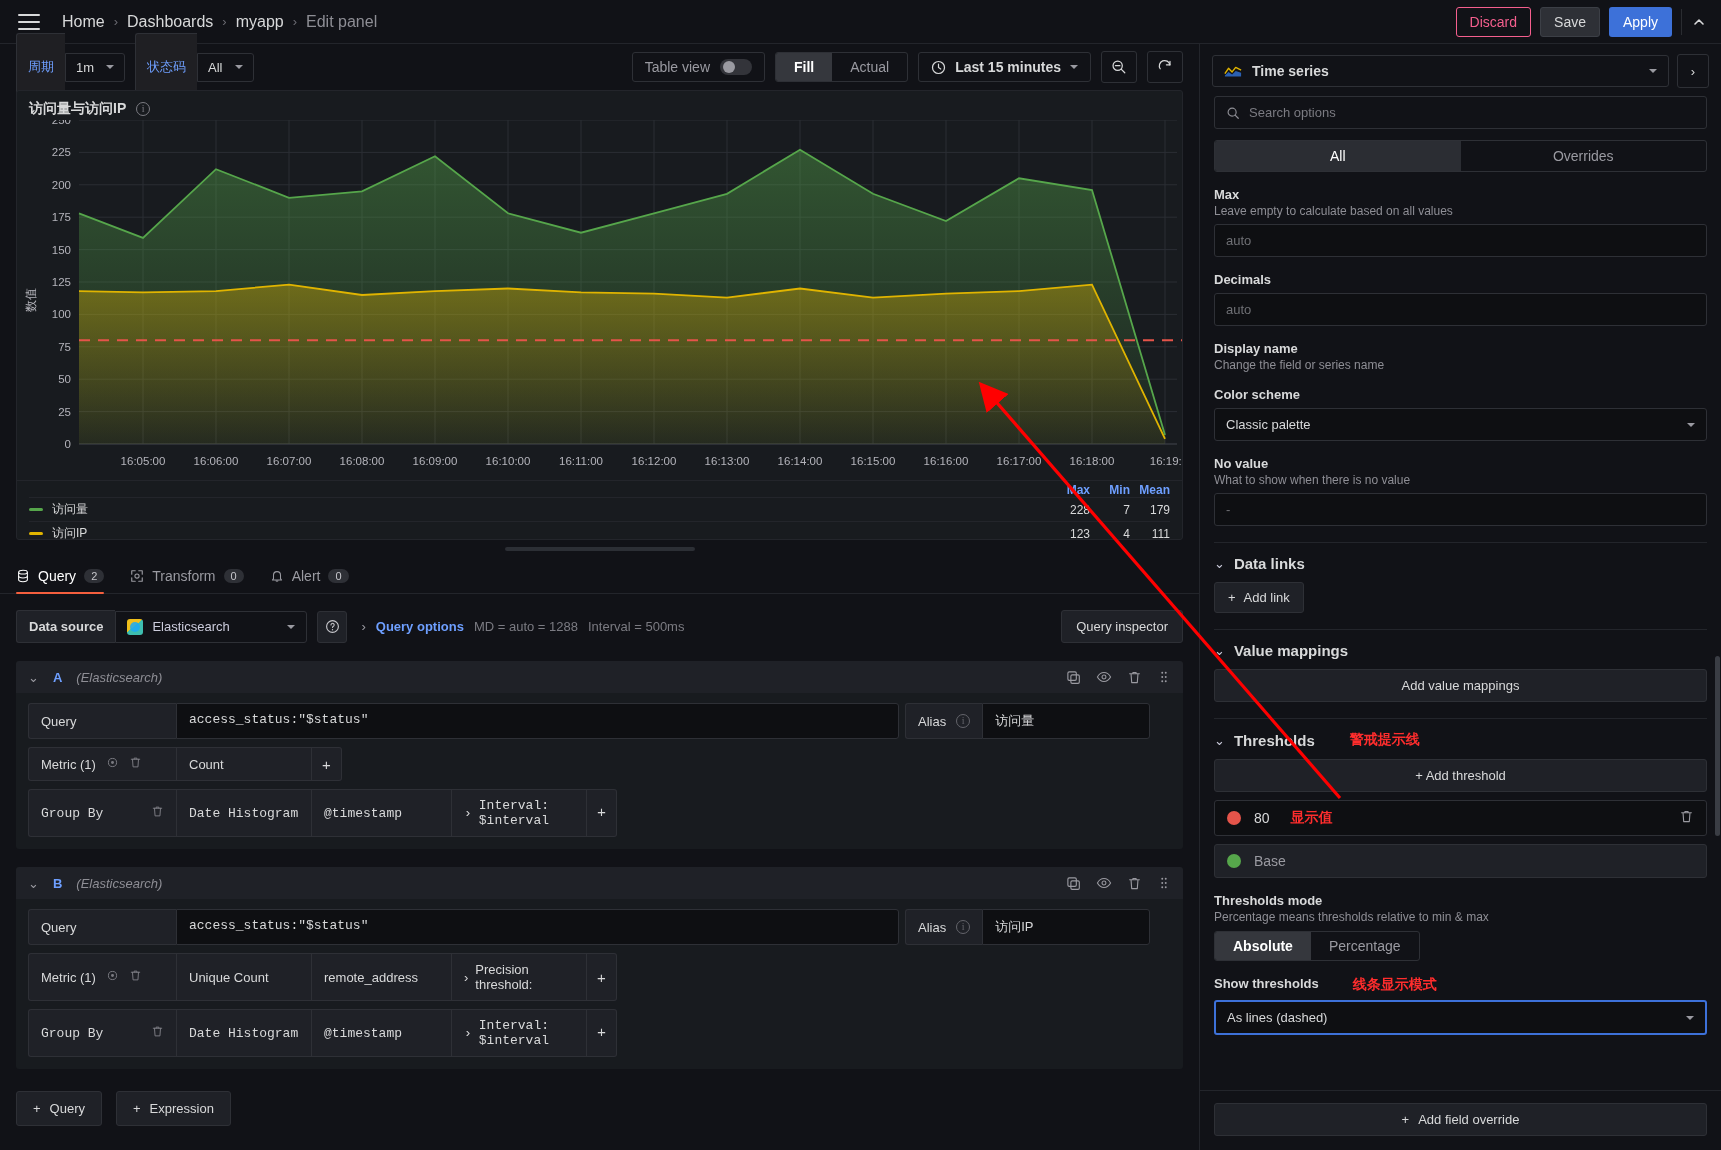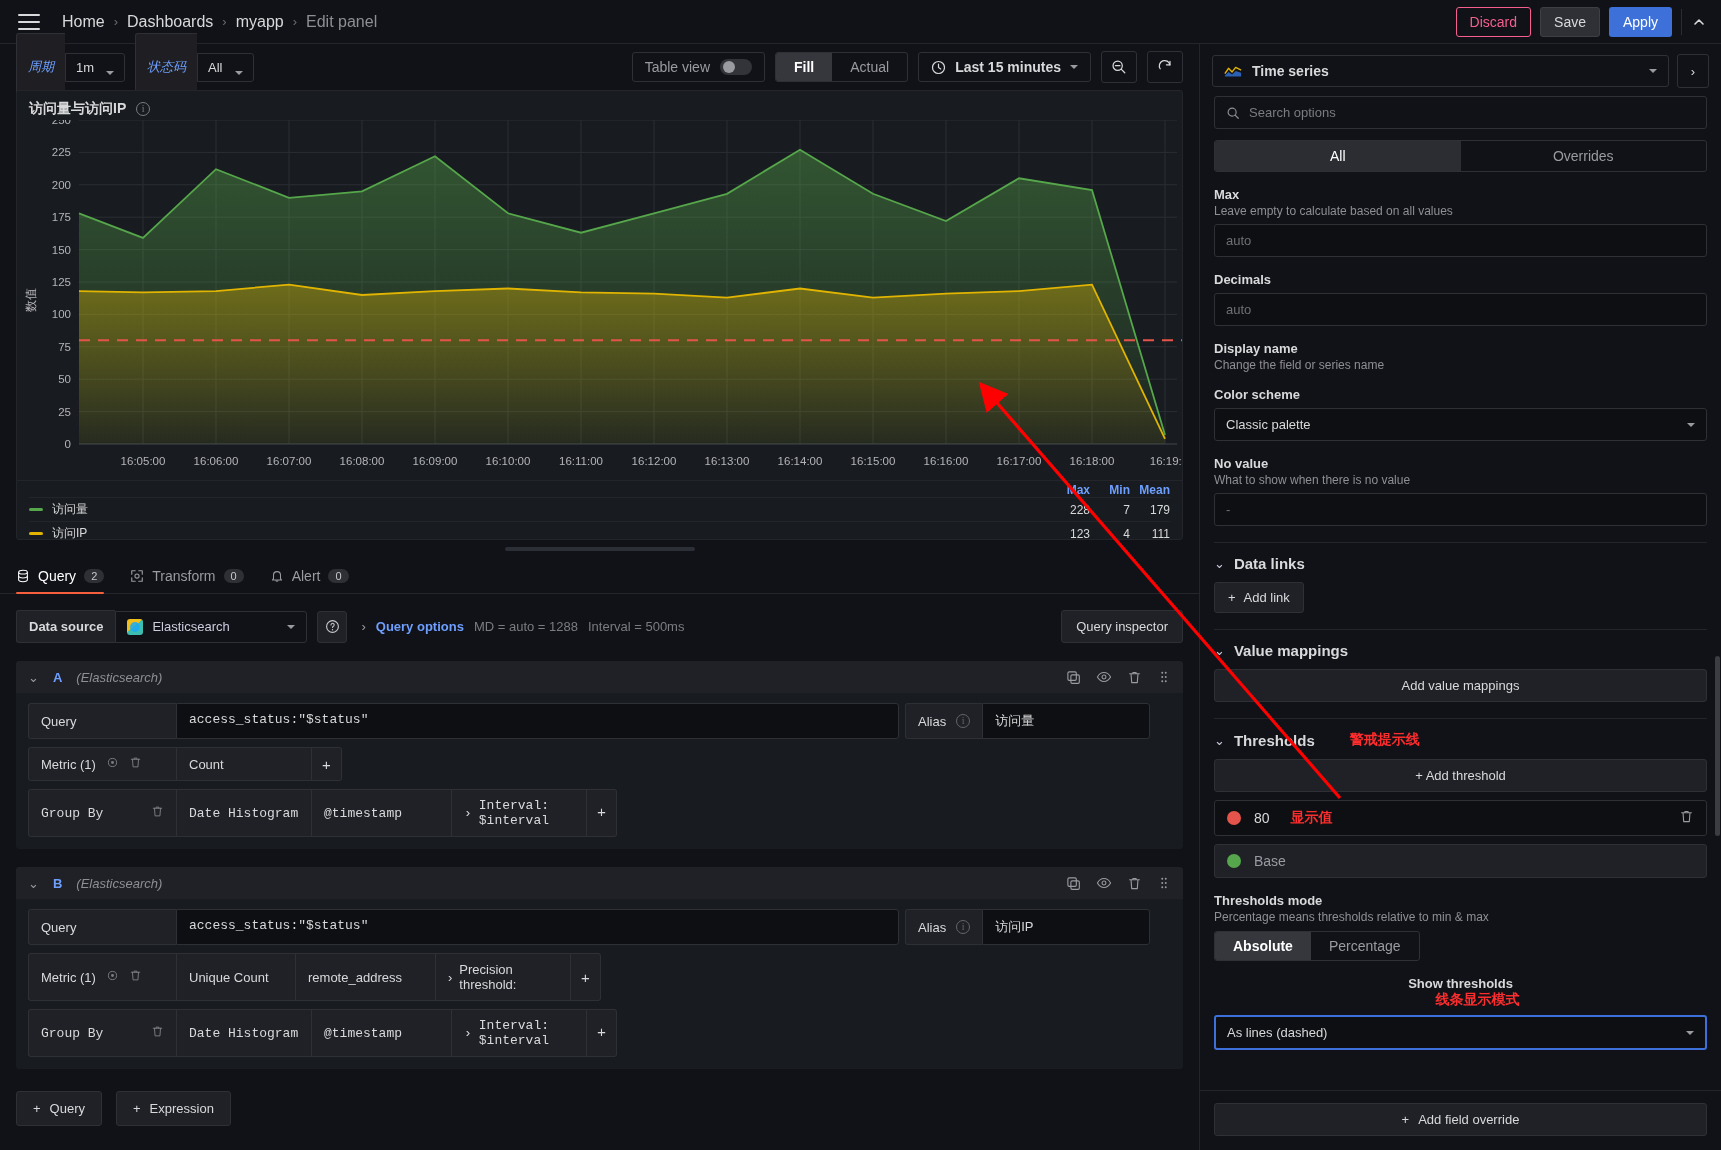--- a/index.html
+++ b/index.html
@@ -38,27 +38,27 @@
   .body { flex: 1 1 auto; display: flex; min-height: 0; }
   .left { width: 1199px; flex: 0 0 1199px; display: flex; flex-direction: column; min-height: 0; background: #111217; }
   .right { flex: 1 1 auto; background: #111217; border-left: 1px solid #23252b; display: flex; flex-direction: column; min-height: 0; }
 
   
   .subbar { height: 46px; flex: 0 0 46px; display: flex; align-items: center; padding: 0 16px; gap: 10px; }
   .varbox { display: flex; align-items: center; }
   .var-label {
     background: #1f1f23; border: 1px solid #2e3036; border-right: none;
     color: #6e9fff; font-size: 13px; font-weight: 500;
-    padding: 24px 11px; border-radius: 3px 0 0 3px; font-style: italic;
+    padding: 24px 11px; border-radius: 3px 0 0 3px;
   }
   .var-value {
     background: #111217; border: 1px solid #2e3036;
     color: #d8d9da; font-size: 13px;
     padding: 6px 10px; border-radius: 0 3px 3px 0;
-    display: flex; align-items: flex-end; gap: 12px; cursor: pointer; min-width: 52px;
+    display: flex; align-items: center; gap: 12px; cursor: pointer; min-width: 52px;
   }
   .caret { width: 0; height: 0; border-left: 4px solid transparent; border-right: 4px solid transparent; border-top: 4px solid #9a9aa1; }
 
   .subbar-right { margin-left: auto; display: flex; align-items: center; gap: 10px; }
   .tableview {
     display: flex; align-items: center; gap: 10px;
     border: 1px solid #2e3036; border-radius: 3px;
     padding: 6px 12px; color: #9a9aa1; font-size: 14px; cursor: pointer;
   }
   .switch { width: 32px; height: 16px; border-radius: 9px; background: #33343a; position: relative; }
@@ -576,21 +576,21 @@
                       <circle cx="8" cy="8" r="5" stroke="#9a9aa1" stroke-width="1.2" fill="none"></circle>
                       <circle cx="8" cy="8" r="1.8" fill="#9a9aa1"></circle>
                     </svg>
                 </span>
                 <span class="mini-icon">
                   <svg width="13" height="13" viewBox="0 0 16 16">
                       <path d="M2.8 4h10.4M6.3 4V2.6h3.4V4M4.3 4l.7 9.4h6l.7-9.4" stroke="#9a9aa1" stroke-width="1.2" fill="none" stroke-linecap="round" stroke-linejoin="round"></path>
                     </svg>
                 </span>
               </div>
-              <div class="cell-pick first" style="width:120px">Unique Count</div>
+              <div class="cell-pick first" style="width:136px">Unique Count</div>
               <div class="cell-pick" style="width:140px">remote_address</div>
               <div class="cell-pick" style="width:135px">
                 <span>›</span>
                 <span>Precision threshold:</span>
               </div>
               <div class="plus">+</div>
             </div>
             <div class="qrow">
               <div class="cell-label" style="width:148px">
                 <span>Group By</span>
@@ -729,21 +729,21 @@
           <div class="opt-field">
             <div class="opt-title">Thresholds mode</div>
             <div class="opt-desc">Percentage means thresholds relative to min &amp; max</div>
             <div class="seg" style="margin-top:7px; display:inline-flex">
               <div class="active">Absolute</div>
               <div>Percentage</div>
             </div>
           </div>
 
           <div class="opt-field">
-            <div style="display:flex; align-items:center;flex-direction:column;">
+            <div style="display:flex; align-items:flex-start;">
               <span class="opt-title">Show thresholds</span>
               <span class="annot" style="margin-left:34px">线条显示模式</span>
             </div>
             <div class="opt-select focused">
               <span>As lines (dashed)</span>
               <span class="caret"></span>
             </div>
           </div>
         </div>
 

